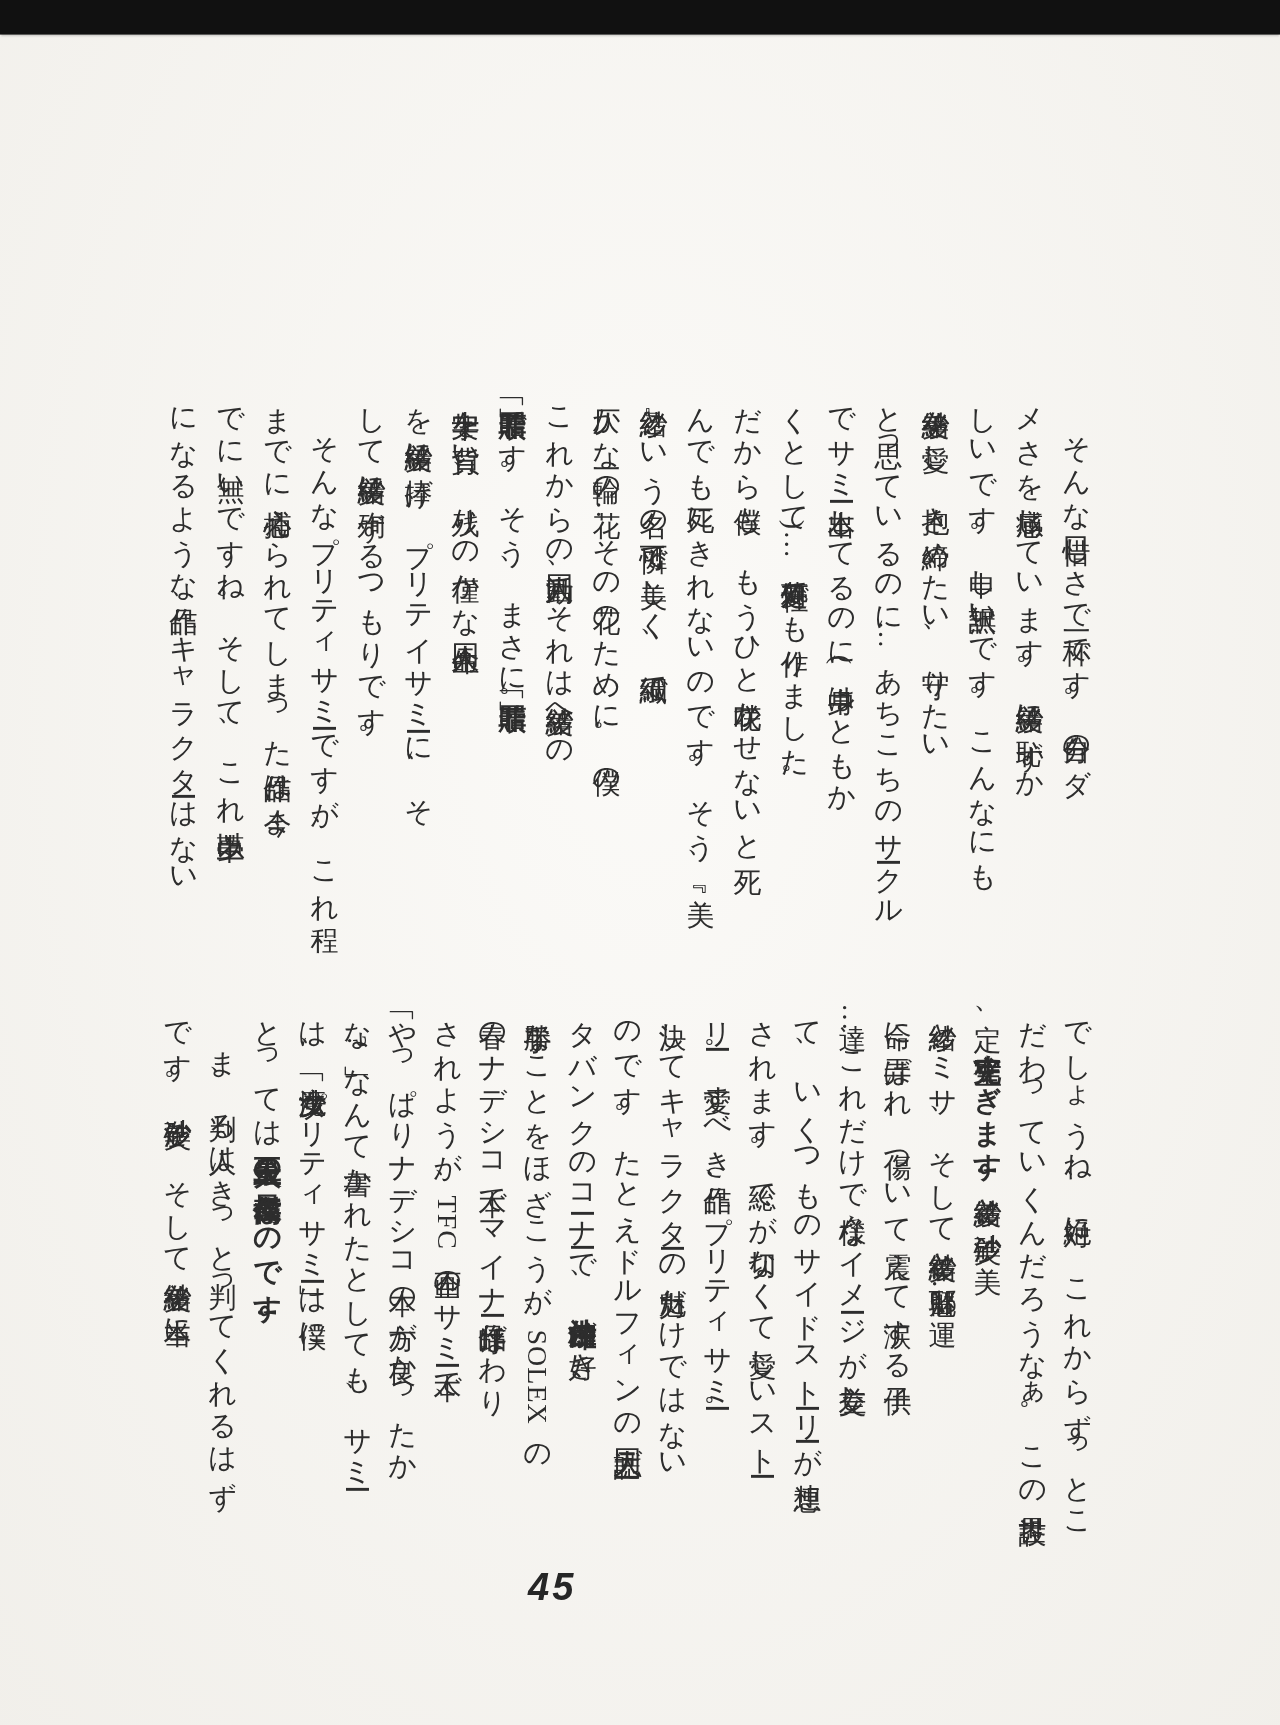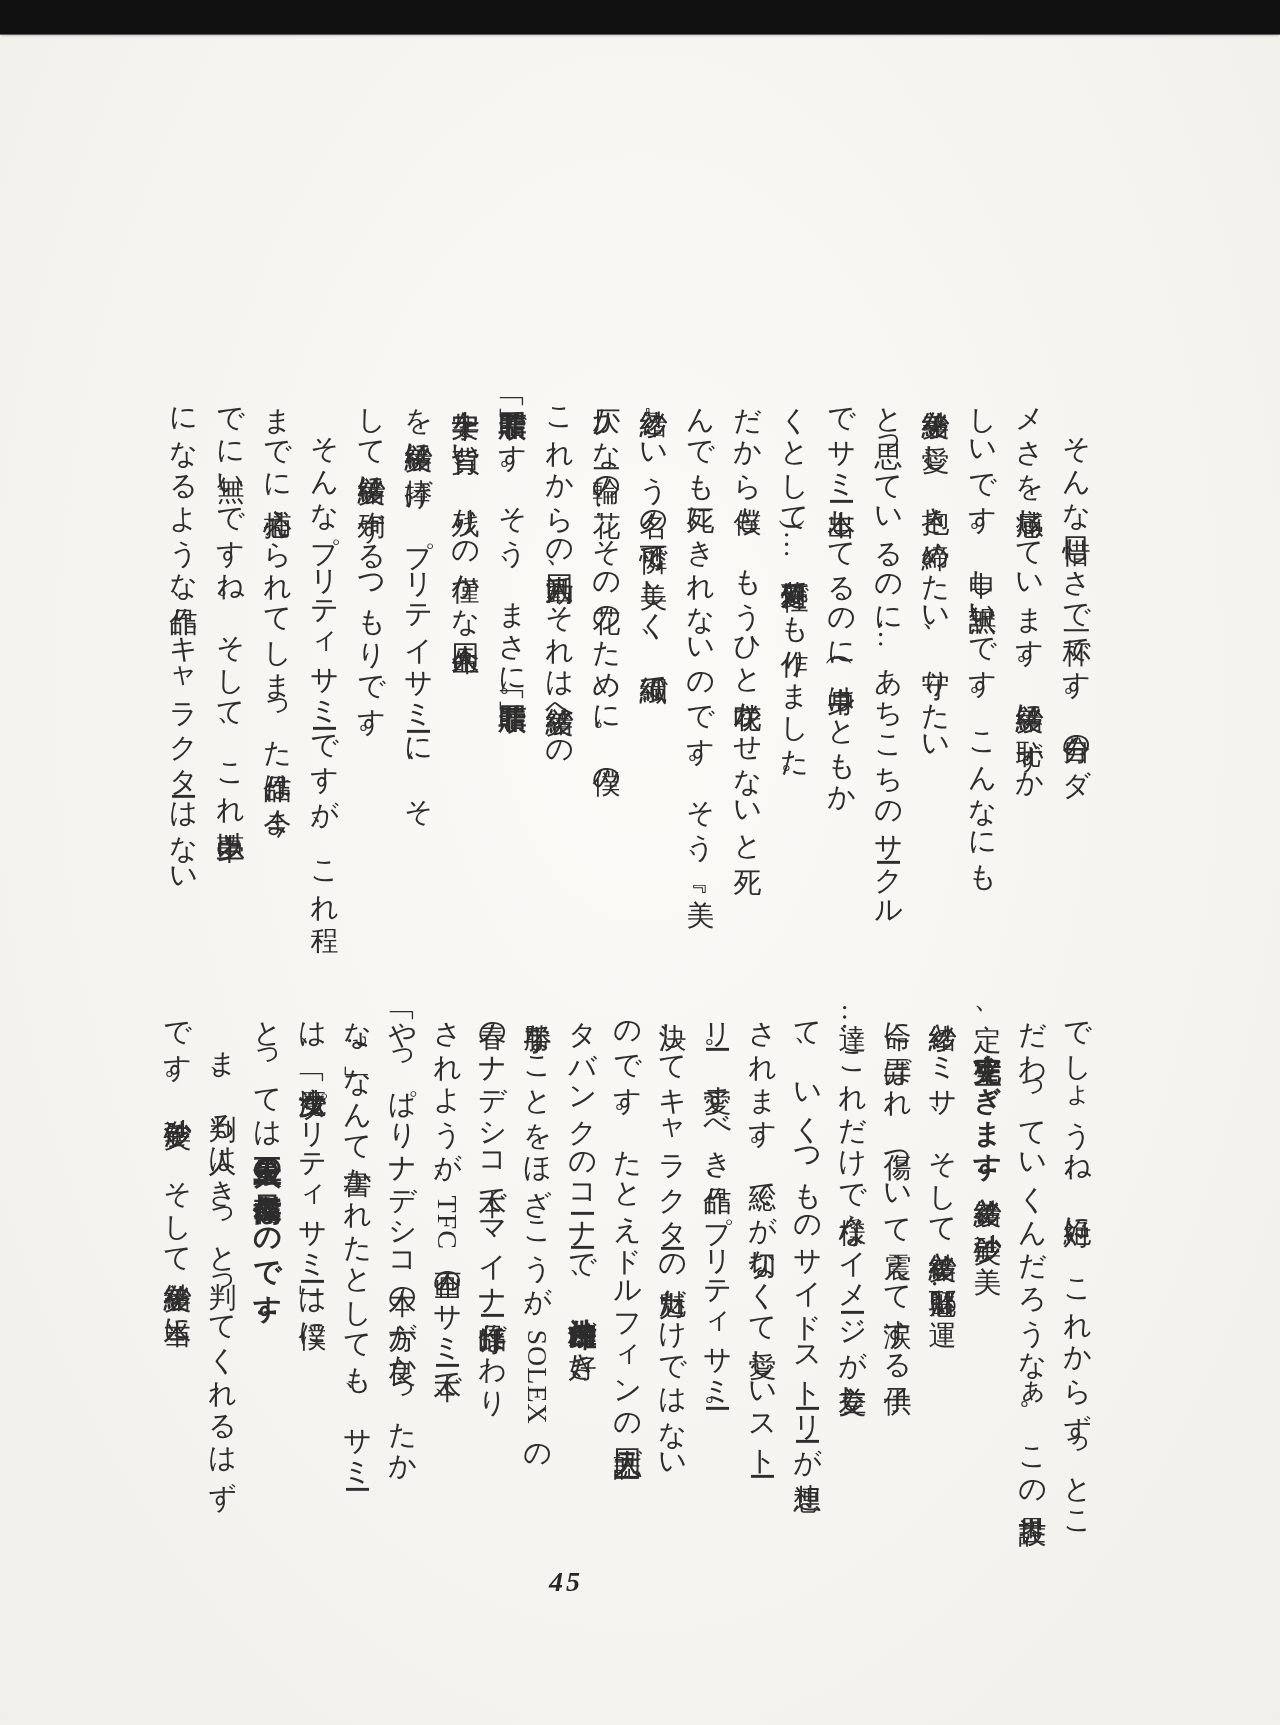--- a/index.html
+++ b/index.html
@@ -40,27 +40,26 @@
     margin: 0;
     padding: 0;
     line-height: 47px;        
     height: 530px;            
   }
   #block-bottom .tcol { line-height: 45px; }
   .tcol .bold { font-weight: bold; }
   .page-number {
     position: absolute;
     left: 528px; top: 1566px;
-    font-family: Liberation Serif, serif;
+    font-family: Liberation Sans, sans-serif;
     font-style: italic;
     font-weight: 600;
-    font-size: 28px;
+    font-size: 38px;
     letter-spacing: 3px;
     color: #262626;
-    margin-left: 21px;
   }
 </style>
 </head>
 <body>
 
 <div class="page">
 
   <div class="scan-bar"></div>
 
   <div id="block-top" class="vblock" style="top: 388px; right: 180px; height: 532px;">

